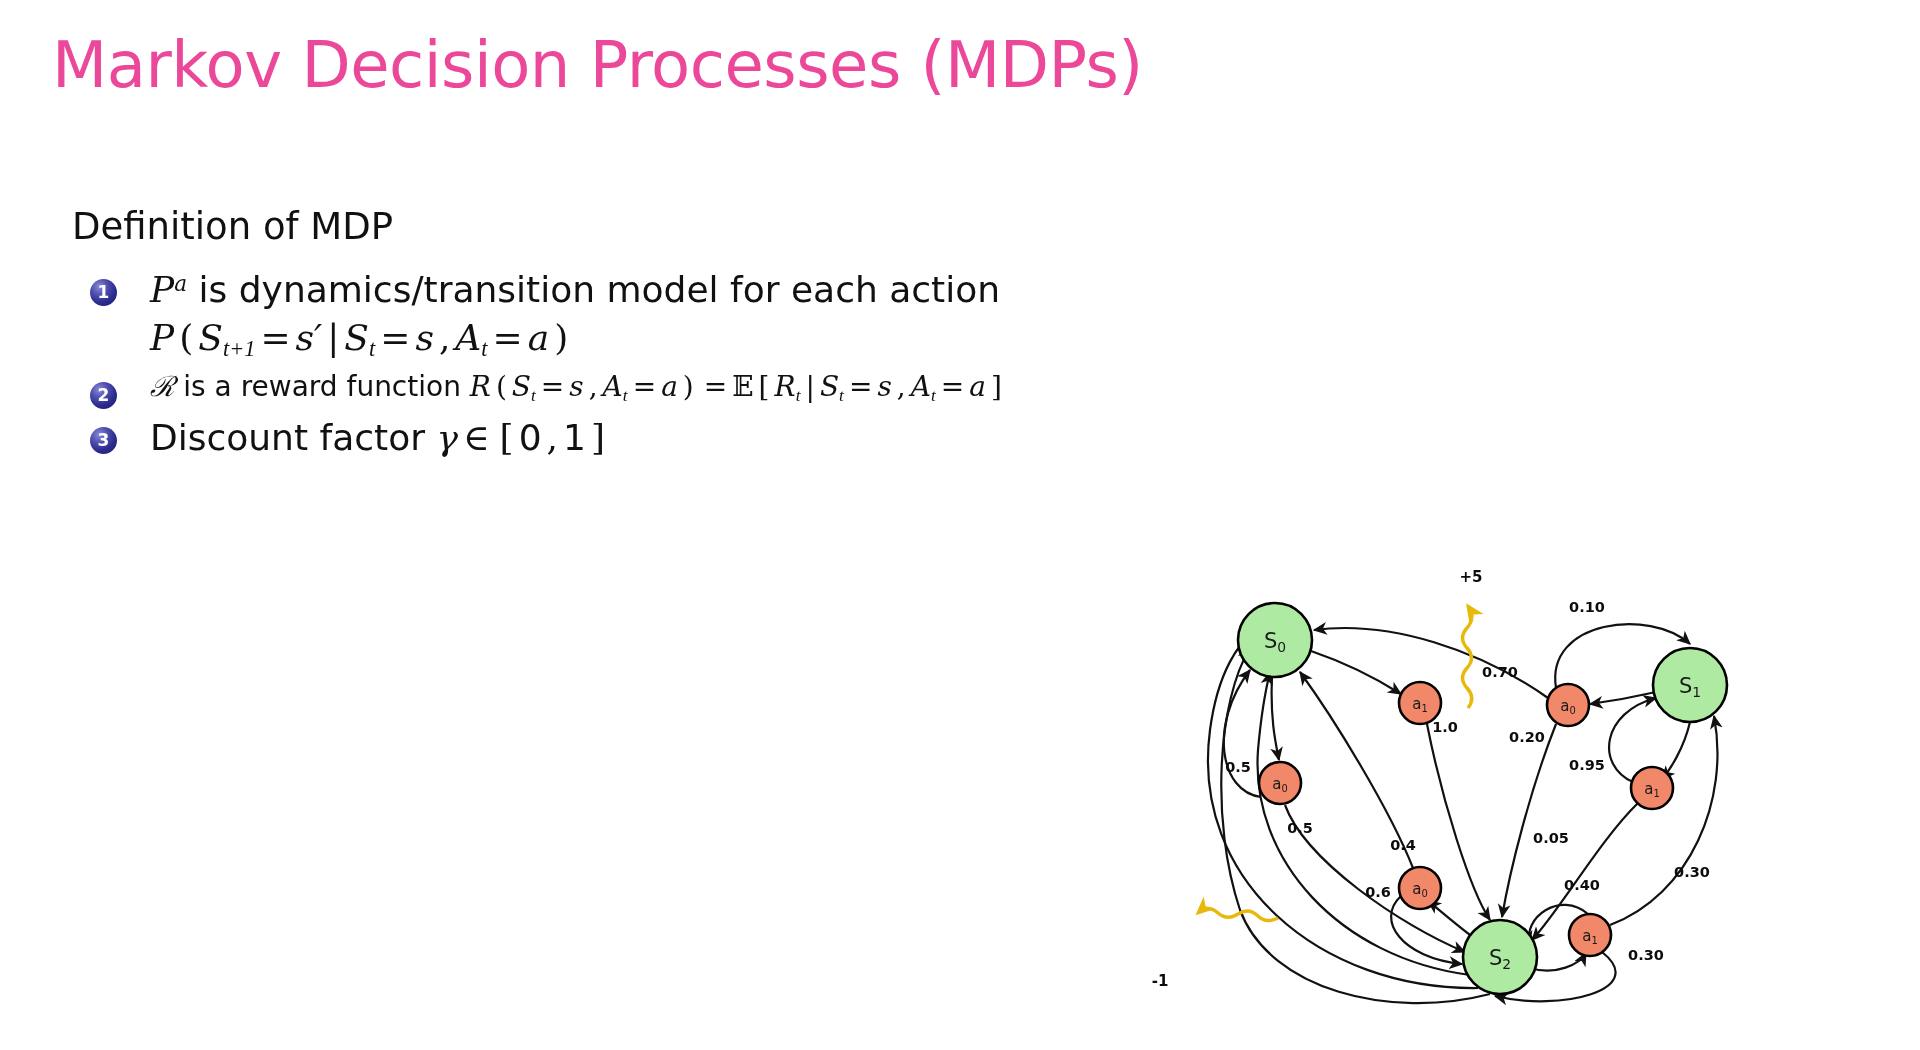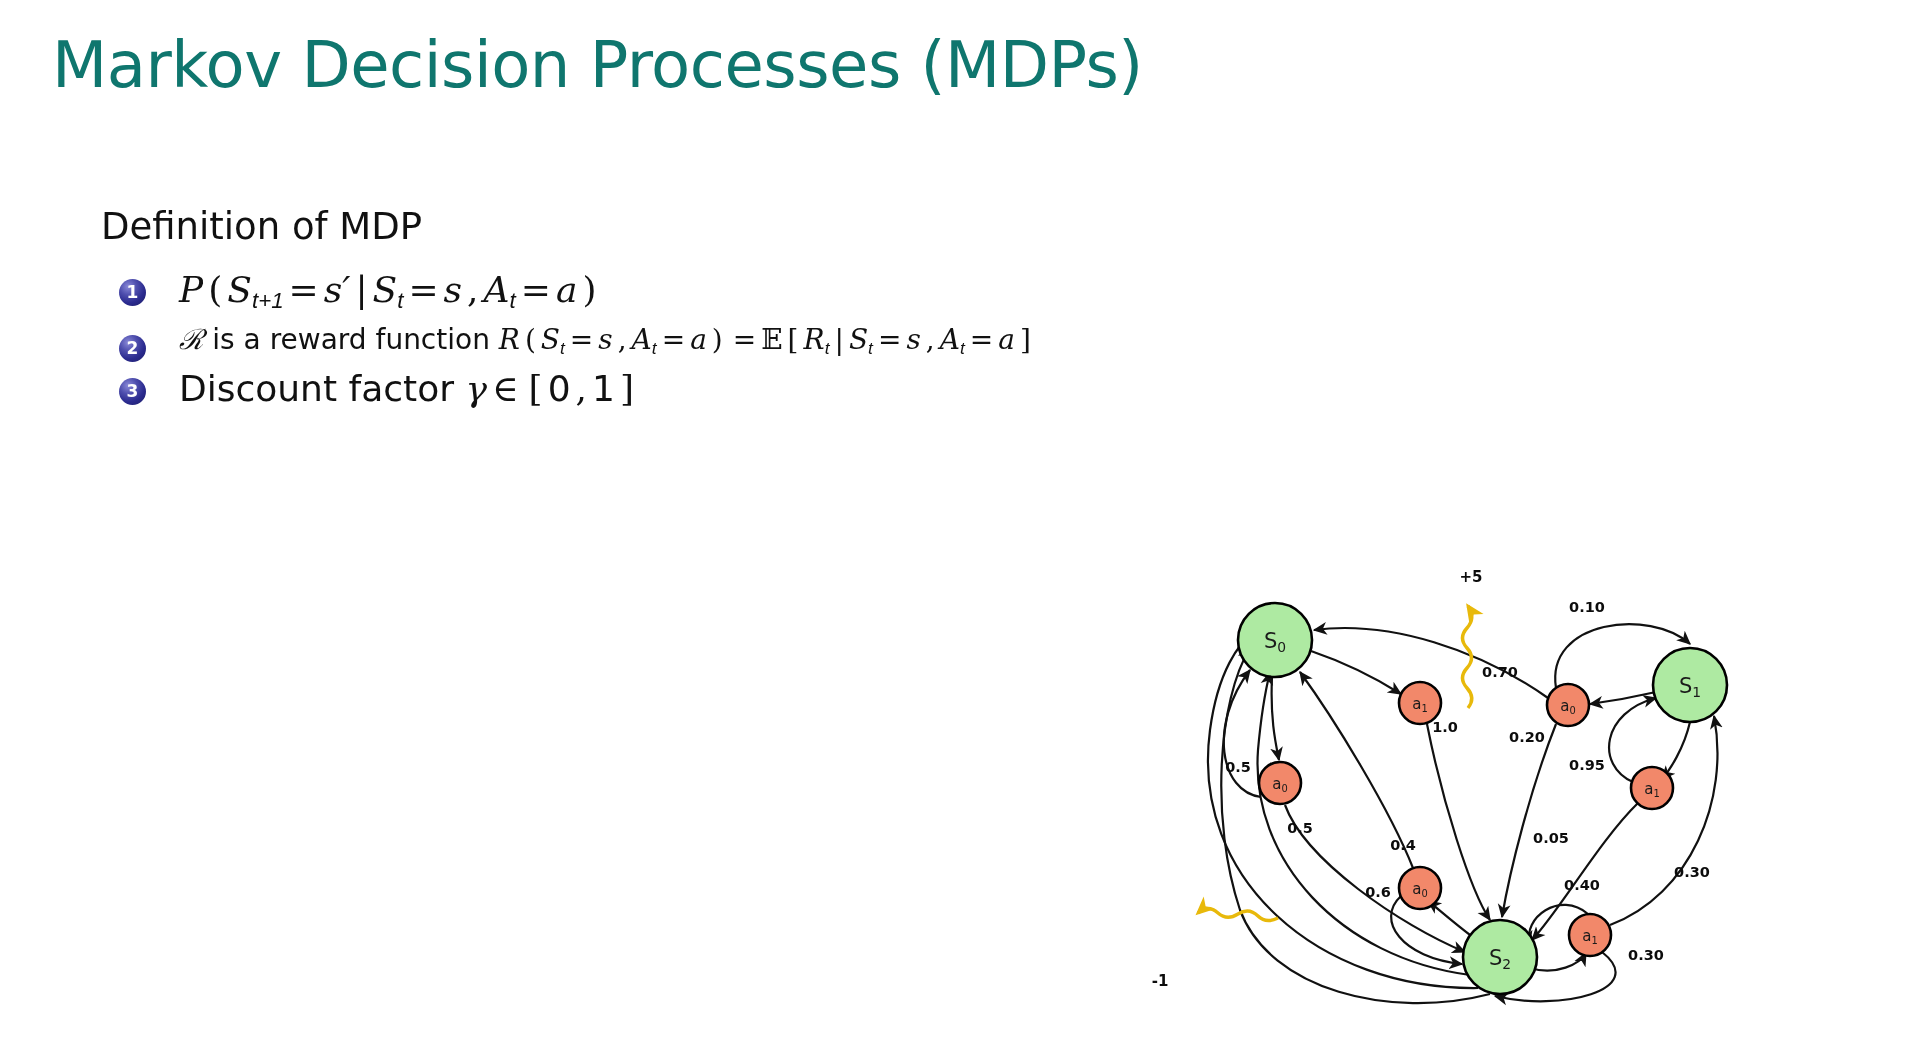--- a/index.html
+++ b/index.html
@@ -19,31 +19,30 @@
 
   
   .slide-title {
     position: absolute;
     left: 52px;
     top: 28px;
     font-family: "DejaVu Sans", sans-serif;
     font-size: 64px;
     font-weight: 400;
     letter-spacing: -0.5px;
-    color: #0f766e;
+    color: #ec4899;
     white-space: nowrap;
   }
 
   
   .definition-block {
     position: absolute;
     left: 72px;
     top: 205px;
     width: 1120px;
-    margin-left: 29px;
   }
   .definition-heading {
     font-family: "DejaVu Sans", sans-serif;
     font-size: 37px;
     font-weight: 400;
     color: #111111;
     margin-bottom: 18px;
     white-space: nowrap;
   }
 
@@ -85,21 +84,21 @@
   }
   .mdp-line.small { font-size: 28px; }
 
   
   .mi { font-family: "DejaVu Serif", serif; font-style: italic; }
   .mcal { font-family: "DejaVu Serif", serif; font-style: italic; }
   .mbb { font-family: "DejaVu Serif", serif; font-style: normal; }
   .mbb::before { content: ""; }
   sub.mathsub {
     font-size: 0.62em;
-    font-family: Liberation Sans, sans-serif;
+    font-family: Liberation Serif, serif;
     font-style: italic;
     vertical-align: -0.28em;
   }
   sup.mathsup {
     font-size: 0.6em;
     font-family: "DejaVu Serif", serif;
     font-style: italic;
     vertical-align: 0.52em;
   }
   .op { padding: 0 5px; font-family: "DejaVu Serif", serif; font-style: normal; }
@@ -151,20 +150,23 @@
 <div class="slide-title">Markov Decision Processes (MDPs)</div>
 
 <div class="definition-block">
 
   <div class="definition-heading">Definition of MDP</div>
 
   <ol class="mdp-list">
 
     <li>
       <span class="num-badge">1</span>
+      <div class="mdp-line">
+        <span class="mi">P</span><sup class="mathsup">a</sup><span> is dynamics/transition model for each action</span>
+      </div>
       <div class="mdp-line">
         <span class="mi">P</span><span class="op">(</span><span class="mi">S</span><sub class="mathsub">t+1</sub><span class="op">=</span><span class="mi">s′</span><span class="op">|</span><span class="mi">S</span><sub class="mathsub">t</sub><span class="op">=</span><span class="mi">s</span><span class="op">,</span><span class="mi">A</span><sub class="mathsub">t</sub><span class="op">=</span><span class="mi">a</span><span class="op">)</span>
       </div>
     </li>
 
     <li>
       <span class="num-badge">2</span>
       <div class="mdp-line small">
         <span class="mcal">ℛ</span>&nbsp;is a reward function
         <span class="mi">R</span><span class="op">(</span><span class="mi">S</span><sub class="mathsub">t</sub><span class="op">=</span><span class="mi">s</span><span class="op">,</span><span class="mi">A</span><sub class="mathsub">t</sub><span class="op">=</span><span class="mi">a</span><span class="op">)</span><span class="op">=</span><span class="mbb">𝔼</span><span class="op">[</span><span class="mi">R</span><sub class="mathsub">t</sub><span class="op">|</span><span class="mi">S</span><sub class="mathsub">t</sub><span class="op">=</span><span class="mi">s</span><span class="op">,</span><span class="mi">A</span><sub class="mathsub">t</sub><span class="op">=</span><span class="mi">a</span><span class="op">]</span>

